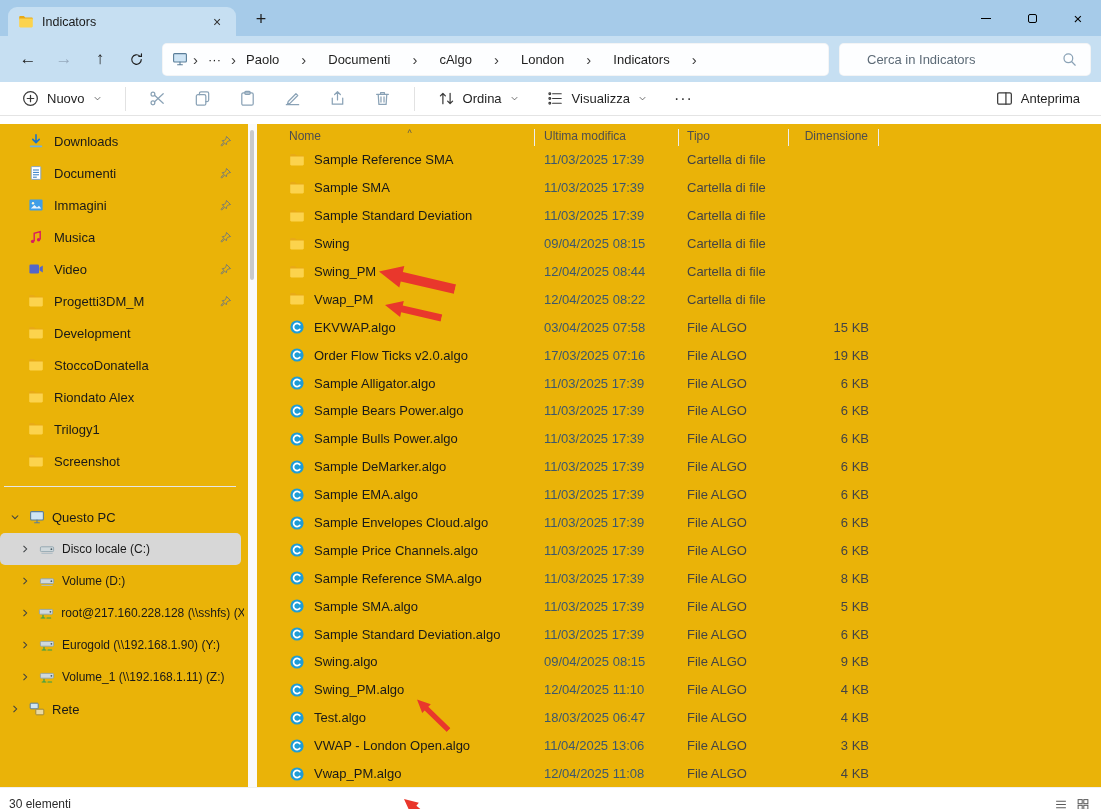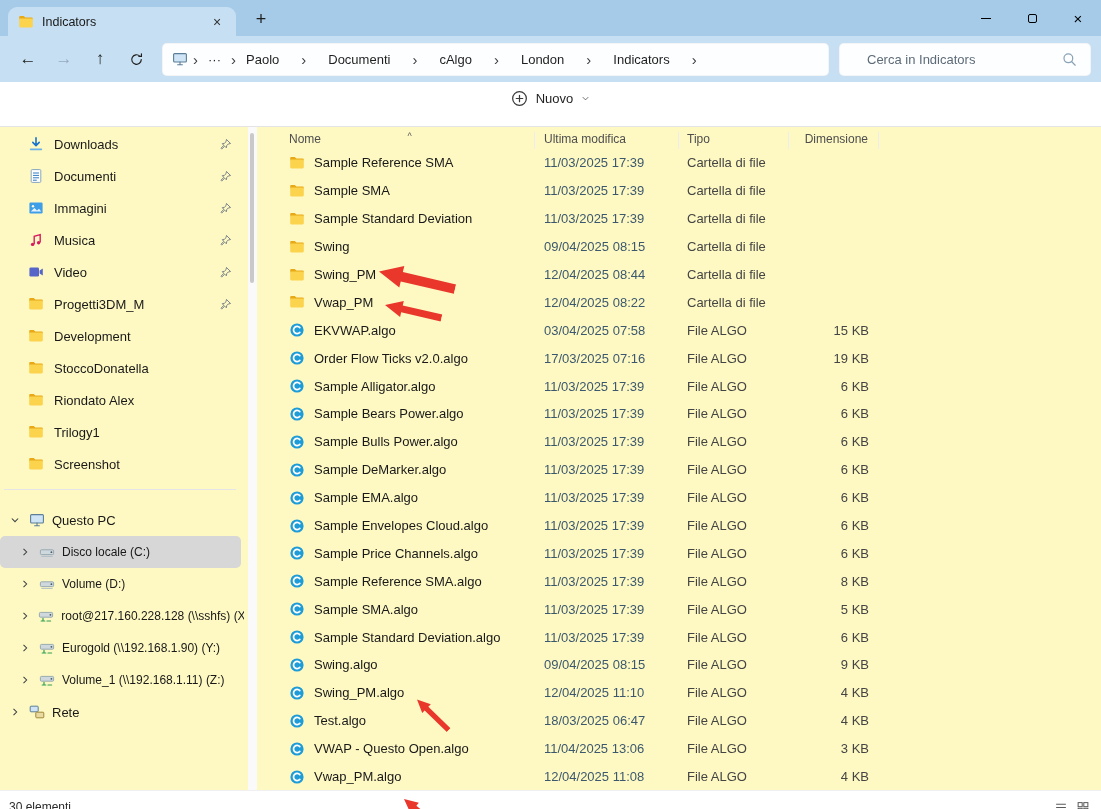--- a/index.html
+++ b/index.html
@@ -29,32 +29,32 @@
   .crumbs { display:flex; align-items:center; gap:16px; }
   .crumb { padding:3px 5px; border-radius:3px; white-space:nowrap; }
   .crumb-sep { color:#3c3c3c; font-size:15px; padding:0 1px; line-height:1; }
   .searchbar { width:252px; height:33px; margin-left:10px; background:#fdfeff; border-radius:5px;
                display:flex; align-items:center; padding:0 12px; box-shadow:inset 0 0 0 1px rgba(0,0,0,.04); }
   .search-input { border:none; outline:none; background:transparent; flex:1; font:inherit; font-size:13px; color:#45525e;margin-left:16px; }
   .search-input::placeholder { color:#5d6b77; opacity:1; }
   .mag svg { width:15px; height:15px; stroke:#5d6b77; fill:none; stroke-width:1.4; stroke-linecap:round; }
 
   
-  .toolbar { height:45px; background:#fff; border-bottom:1px solid #e4e4e4; display:flex; align-items:center; padding:0 12px; gap:8px;flex-direction:column; }
+  .toolbar { height:34px; background:#fff; border-bottom:1px solid #e4e4e4; display:flex; align-items:center; padding:0 12px; gap:8px; }
   .tbtn { display:flex; align-items:center; gap:7px; padding:7px 9px; border-radius:5px; font-size:13px; color:#1f1f1f; }
   .tico { display:flex; align-items:center; justify-content:center; }
   .tico svg { width:19px; height:19px; stroke:#8aa2b6; fill:none; stroke-width:1.3; stroke-linecap:round; stroke-linejoin:round; }
   .tico svg.dark { stroke:#3a3a3a; }
   .chev-sm svg { width:11px; height:11px; }
   .tsep { width:1px; height:24px; background:#e2e2e2; margin:0 5px; }
   .more-dots { font-size:16px; letter-spacing:1px; color:#333; line-height:1; }
   .preview { margin-left:auto; }
 
   
-  .content { display:flex; height:663px; position:relative; background:#fef9c3; }
+  .content { display:flex; height:663px; position:relative; background:#eab308;margin-top:8px; }
 
   .sidebar { width:248px; overflow:hidden; font-size:13px; padding-top:1px; }
   .side-item { height:32px; display:flex; align-items:center; gap:10px; padding-right:4px; border-radius:5px; }
   .qa { padding-left:28px; }
   .lvl0 { padding-left:8px; gap:7px; }
   .drv { padding-left:18px; gap:7px; font-size:12px; }
   .side-label { white-space:nowrap; overflow:hidden; }
   .pin-wrap { margin-left:auto; margin-right:12px; display:flex; }
   .pin-wrap svg { width:13px; height:13px; }
   .chev-wrap { display:flex; width:14px; justify-content:center; }
@@ -830,21 +830,21 @@
        <div class="c siz">4 KB</div>
      </div>
           <div class="frow">
        <div class="c name">
          <span class="ic16">
                 <svg viewBox="0 0 16 16">
                   <circle cx="8" cy="8" r="6.6" fill="#1e9cd7"></circle>
                   <path d="M10.8 5.6A3.6 3.6 0 1 0 10.8 10.4" fill="none" stroke="#fff" stroke-width="1.7" stroke-linecap="round"></path>
                 </svg>
               </span>
-         <span>VWAP - Questo Open.algo</span>
+         <span>VWAP - London Open.algo</span>
        </div>
        <div class="c mod">11/04/2025 13:06</div>
        <div class="c typ">File ALGO</div>
        <div class="c siz">3 KB</div>
      </div>
           <div class="frow">
        <div class="c name">
          <span class="ic16">
                 <svg viewBox="0 0 16 16">
                   <circle cx="8" cy="8" r="6.6" fill="#1e9cd7"></circle>

